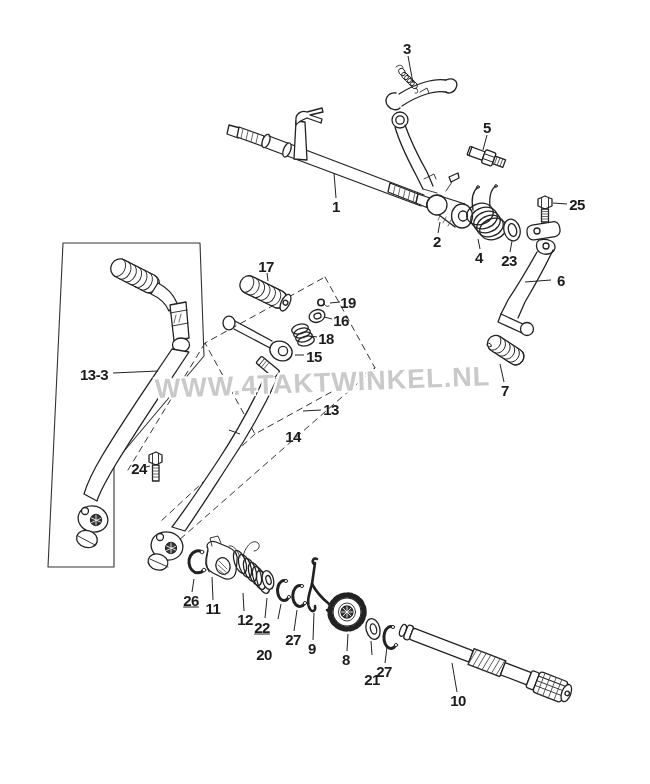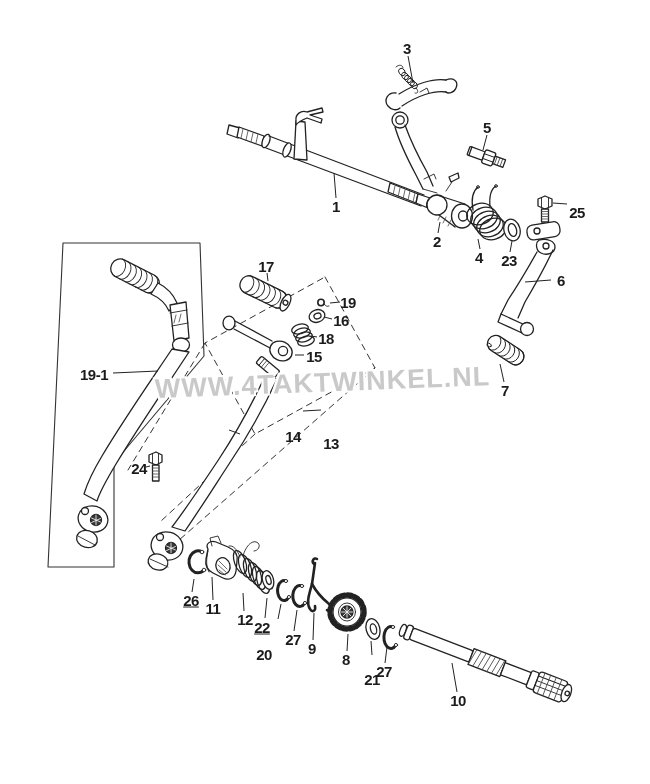--- a/index.html
+++ b/index.html
@@ -334,33 +334,33 @@
       <div class="part-label" style="left: 407px; top: 48px;">3</div>
       <div class="part-label" style="left: 479px; top: 257px;">4</div>
       <div class="part-label" style="left: 487px; top: 127px;">5</div>
       <div class="part-label" style="left: 561px; top: 280px;">6</div>
       <div class="part-label" style="left: 505px; top: 390px;">7</div>
       <div class="part-label" style="left: 346px; top: 659px;">8</div>
       <div class="part-label" style="left: 312px; top: 648px;">9</div>
       <div class="part-label" style="left: 458px; top: 700px;">10</div>
       <div class="part-label" style="left: 213px; top: 608px;">11</div>
       <div class="part-label" style="left: 245px; top: 619px;">12</div>
-      <div class="part-label" style="left: 331px; top: 409px; margin-top: 34px;">13</div>
-      <div class="part-label" style="left: 94px; top: 374px;">19-1</div>
+      <div class="part-label" style="left: 331px; top: 409px;">13</div>
+      <div class="part-label" style="left: 94px; top: 374px;">13-3</div>
       <div class="part-label" style="left: 249px; top: 436px; margin-left: 44px;">14</div>
       <div class="part-label" style="left: 314px; top: 356px; text-align: right;">15</div>
       <div class="part-label" style="left: 341px; top: 320px;">16</div>
       <div class="part-label" style="left: 266px; top: 266px;">17</div>
       <div class="part-label" style="left: 326px; top: 338px; text-align: center;">18</div>
       <div class="part-label" style="left: 348px; top: 302px;">19</div>
       <div class="part-label" style="left: 264px; top: 626px; margin-top: 28px;">20</div>
       <div class="part-label" style="left: 372px; top: 663px; margin-top: 16px;">21</div>
       <div class="part-label" style="left: 262px; top: 627px; text-decoration: underline;">22</div>
       <div class="part-label" style="left: 509px; top: 260px;">23</div>
       <div class="part-label" style="left: 139px; top: 468px; text-align: center;">24</div>
-      <div class="part-label" style="left: 577px; top: 212px;">25</div>
+      <div class="part-label" style="left: 577px; top: 204px;">25</div>
       <div class="part-label" style="left: 191px; top: 600px; text-decoration: underline;">26</div>
       <div class="part-label" style="left: 293px; top: 639px;">27</div>
       <div class="part-label" style="left: 384px; top: 671px;">27</div>
     </div>
 
   <div id="watermark" style="color: rgb(201, 201, 201);">WWW.4TAKTWINKEL.NL</div>
 </div>
 
 </body></html>

